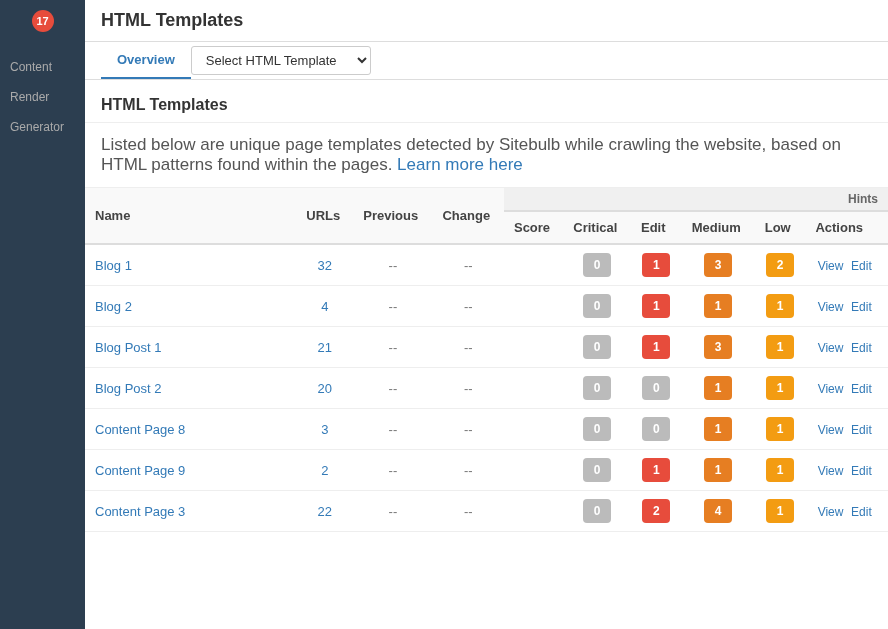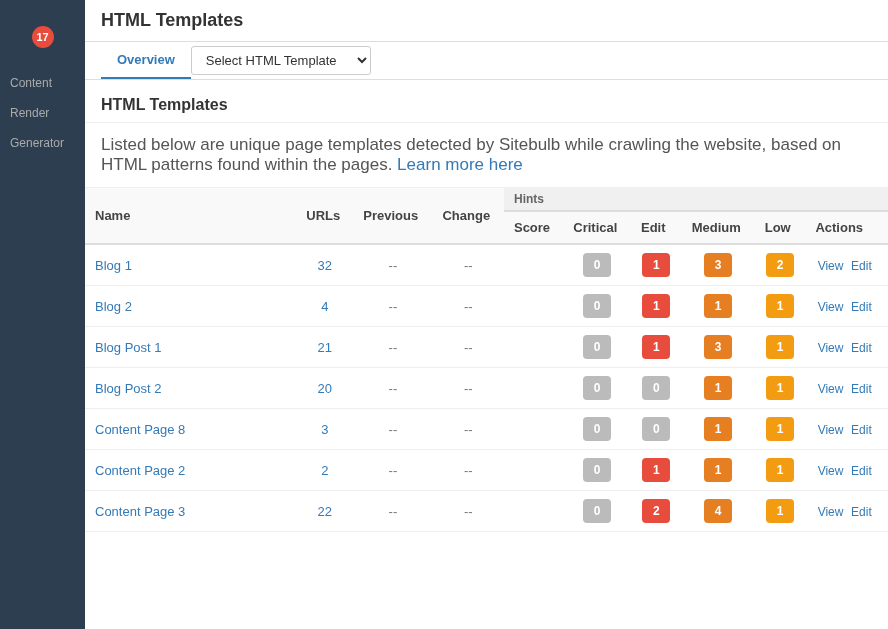--- a/index.html
+++ b/index.html
@@ -19,21 +19,21 @@
       background: #e74c3c;
       color: white;
       border-radius: 50%;
       width: 22px;
       height: 22px;
       display: flex;
       align-items: center;
       justify-content: center;
       font-size: 11px;
       font-weight: bold;
-      margin: 16px auto 20px auto;
+      margin: 0 auto 20px auto;
     }
     .sidebar-item {
       padding: 8px 10px;
       cursor: pointer;
       font-size: 12px;
       color: #aaa;
     }
 
     
     .main {
@@ -189,21 +189,21 @@
 
     .action-link {
       color: #337ab7;
       cursor: pointer;
       margin-right: 4px;
       font-size: 12px;
     }
 
     th.group-hints {
       background: #f0f0f0;
-      text-align: left;
+      text-align: right;
       border-bottom: 1px solid #ddd;
       padding: 4px 10px;
       font-size: 12px;
       color: #666;
     }
   </style>
 </head>
 <body>
 
 <div class="sidebar">
@@ -324,21 +324,21 @@
       <td class="col-critical"><span class="badge badge-gray">0</span></td>
       <td class="col-high"><span class="badge badge-gray">0</span></td>
       <td class="col-medium"><span class="badge badge-orange">1</span></td>
       <td class="col-low"><span class="badge badge-yellow">1</span></td>
       <td class="col-actions">
         <a class="action-link">View</a>
         <a class="action-link">Edit</a>
       </td>
     </tr>
             <tr>
-      <td class="col-name"><a class="template-link">Content Page 2</a></td>
+      <td class="col-name"><a class="template-link">Content Page 9</a></td>
       <td class="col-urls" style="color:#337ab7">2</td>
       <td class="col-prev">--</td>
       <td class="col-change">--</td>
       <td class="col-score"><span class="badge badge-badge-green">98</span></td>
       <td class="col-critical"><span class="badge badge-gray">0</span></td>
       <td class="col-high"><span class="badge badge-red">1</span></td>
       <td class="col-medium"><span class="badge badge-orange">1</span></td>
       <td class="col-low"><span class="badge badge-yellow">1</span></td>
       <td class="col-actions">
         <a class="action-link">View</a>

